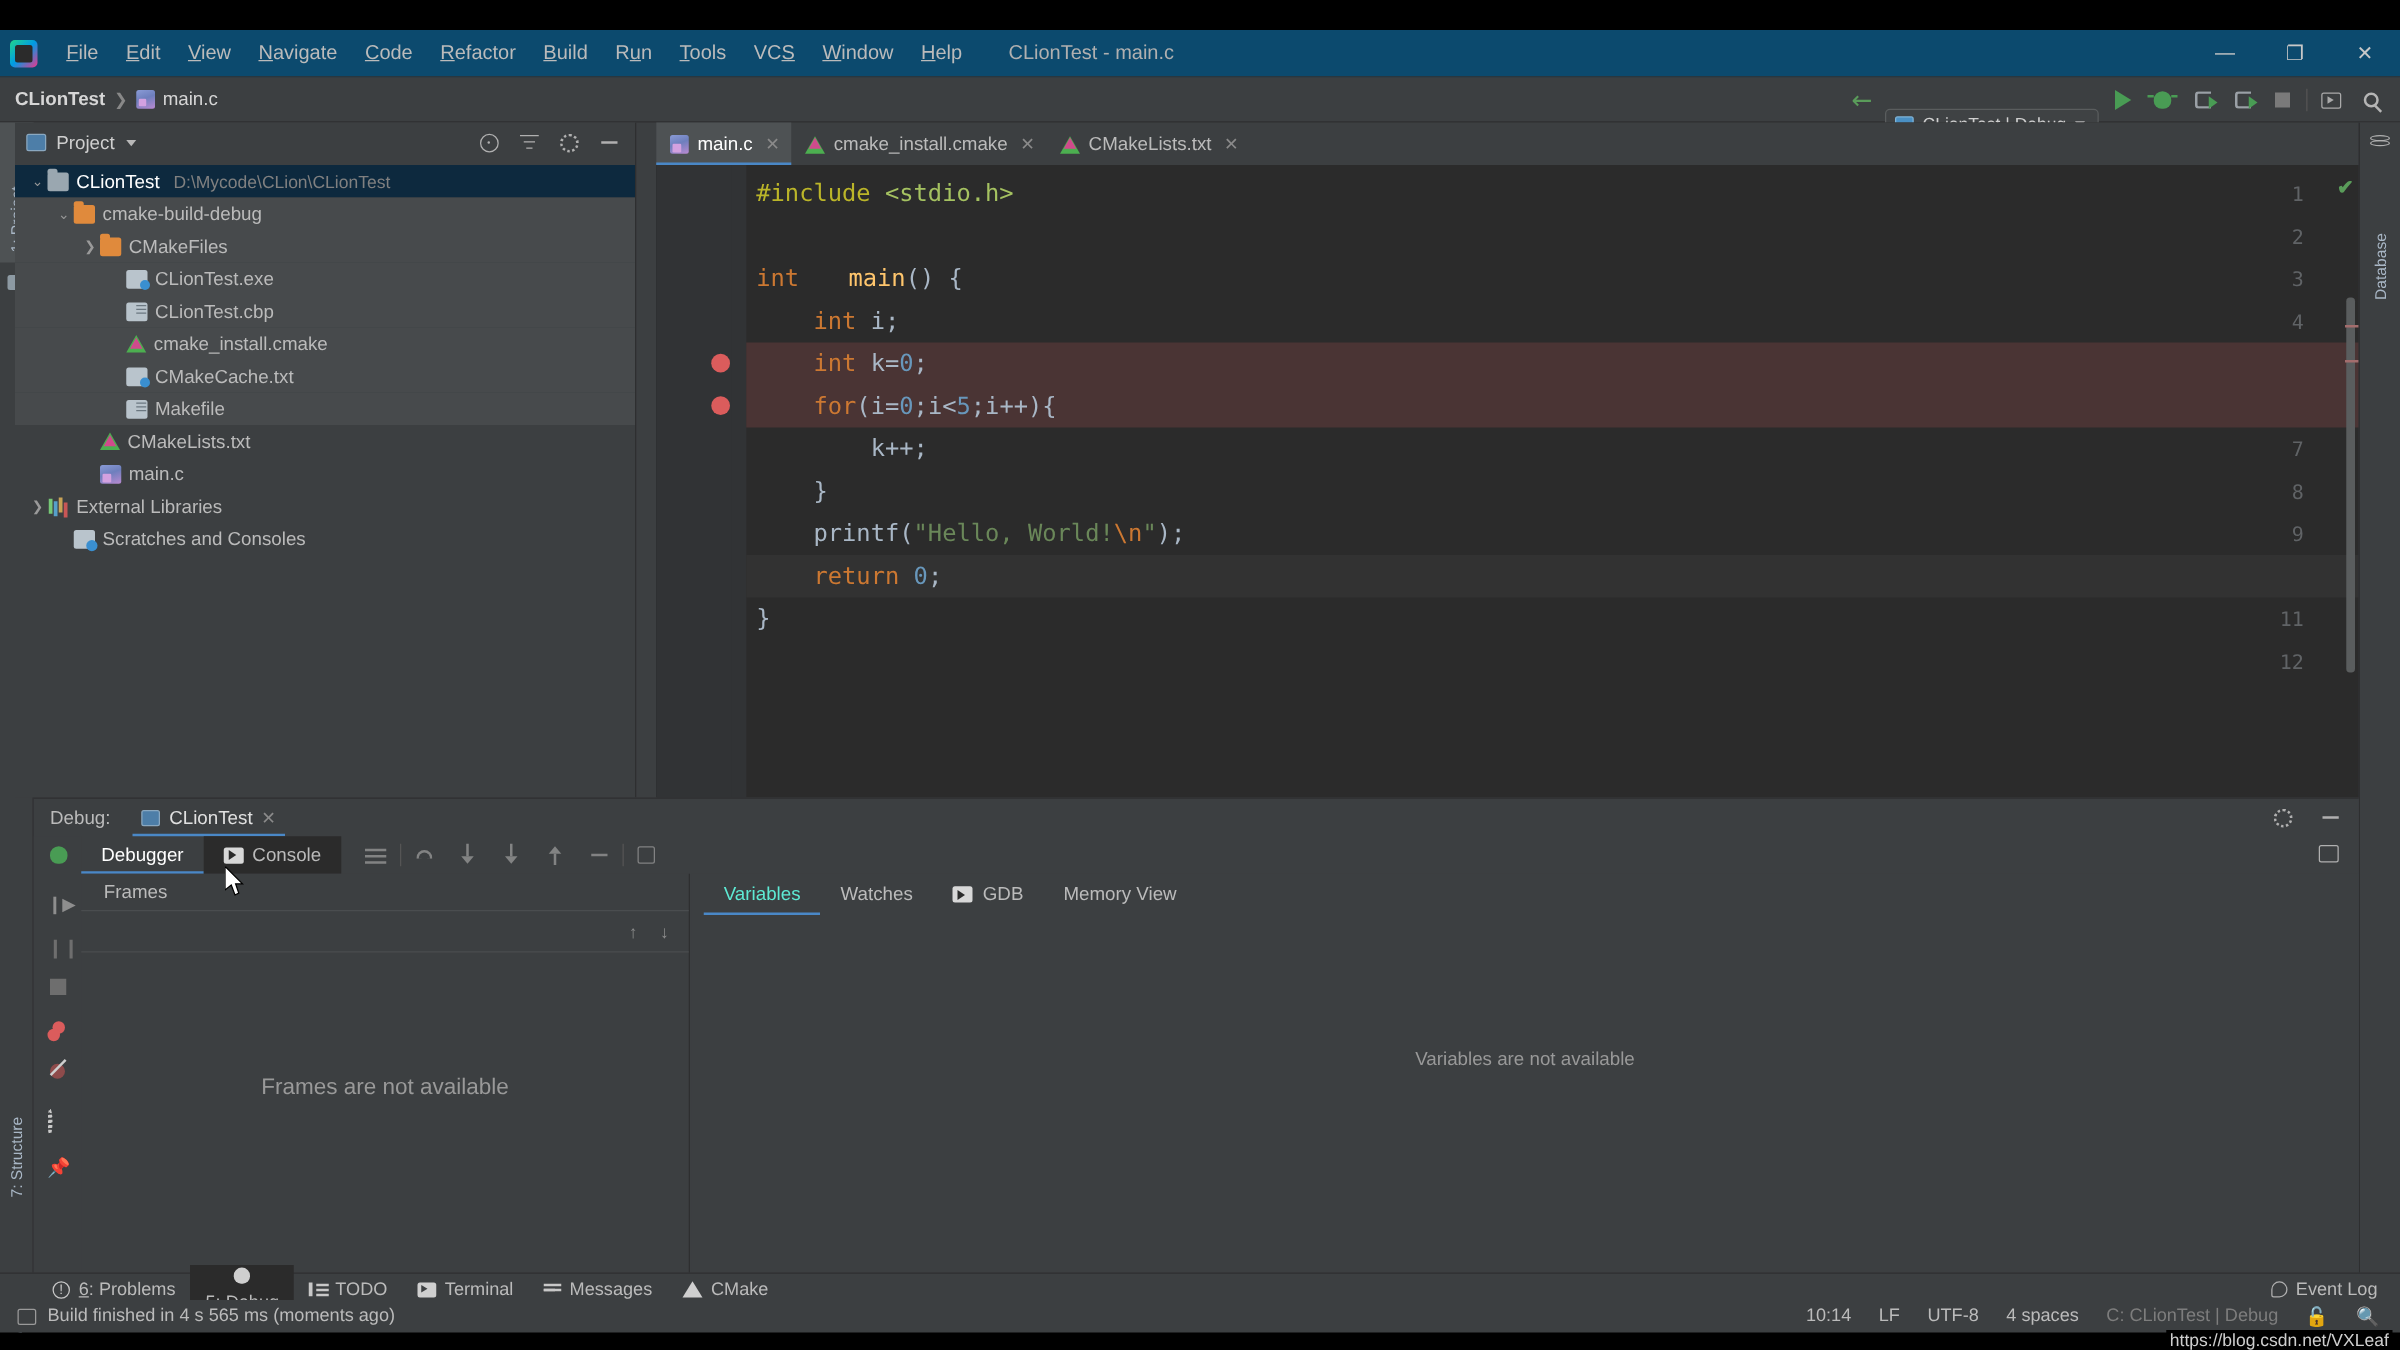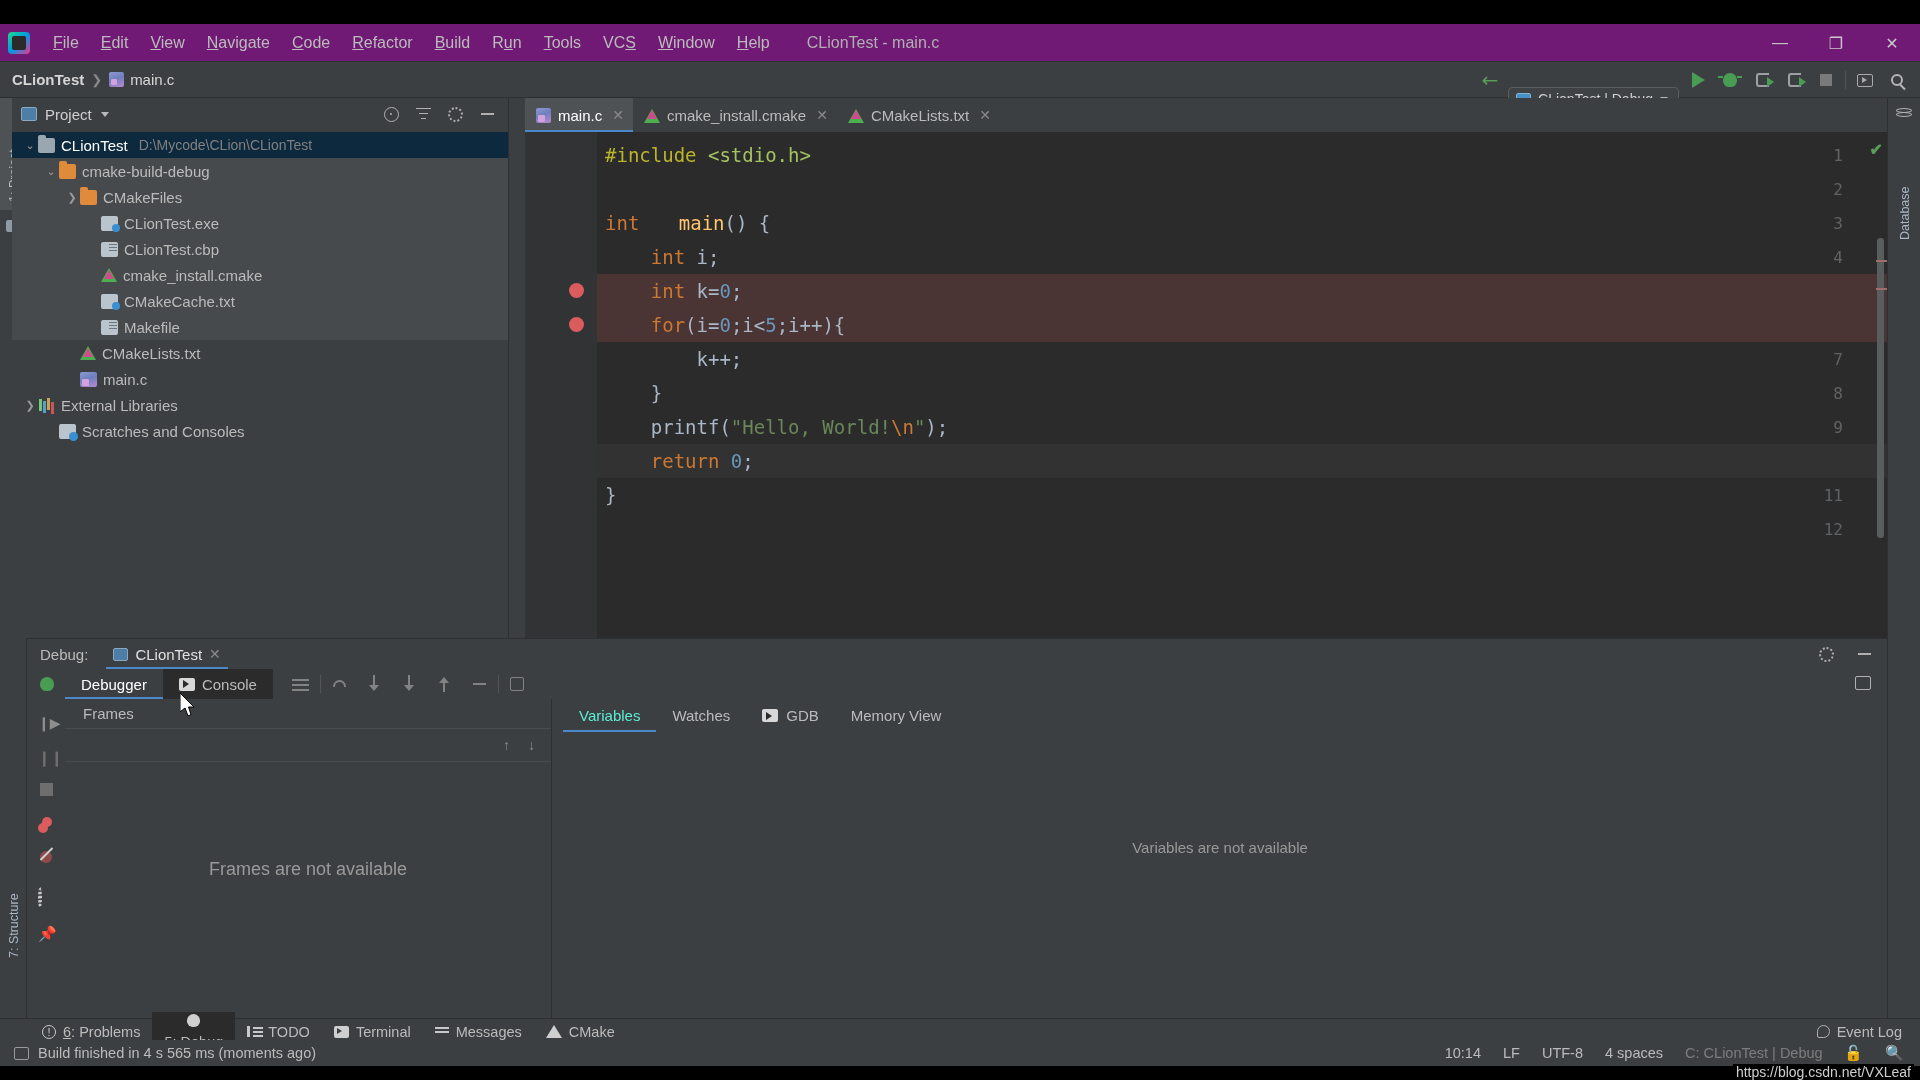--- a/index.html
+++ b/index.html
@@ -12,21 +12,21 @@
   }
   #app { position: relative; width: 1920px; height: 1080px; background: #3c3f41; }
 
   
   .titlebar {
     position: absolute; left:0; top:0; width:1920px; height:32px;
     background:#000;
   }
   .menubar {
     position: absolute; left:0; top:24px; width:1920px; height:38px;
-    background:#701a75; display:flex; align-items:center;
+    background:#0c4a6e; display:flex; align-items:center;
     border-bottom: 1px solid #323232;
   }
   .clion-logo {
     width:22px; height:22px; margin-left:8px; margin-right:12px;
     border-radius:4px;
     background: linear-gradient(135deg,#21d789 0%, #009ae5 50%, #ed358c 100%);
     position:relative;
   }
   .clion-logo::after{
     content:""; position:absolute; left:4px; top:4px; width:14px; height:14px;

